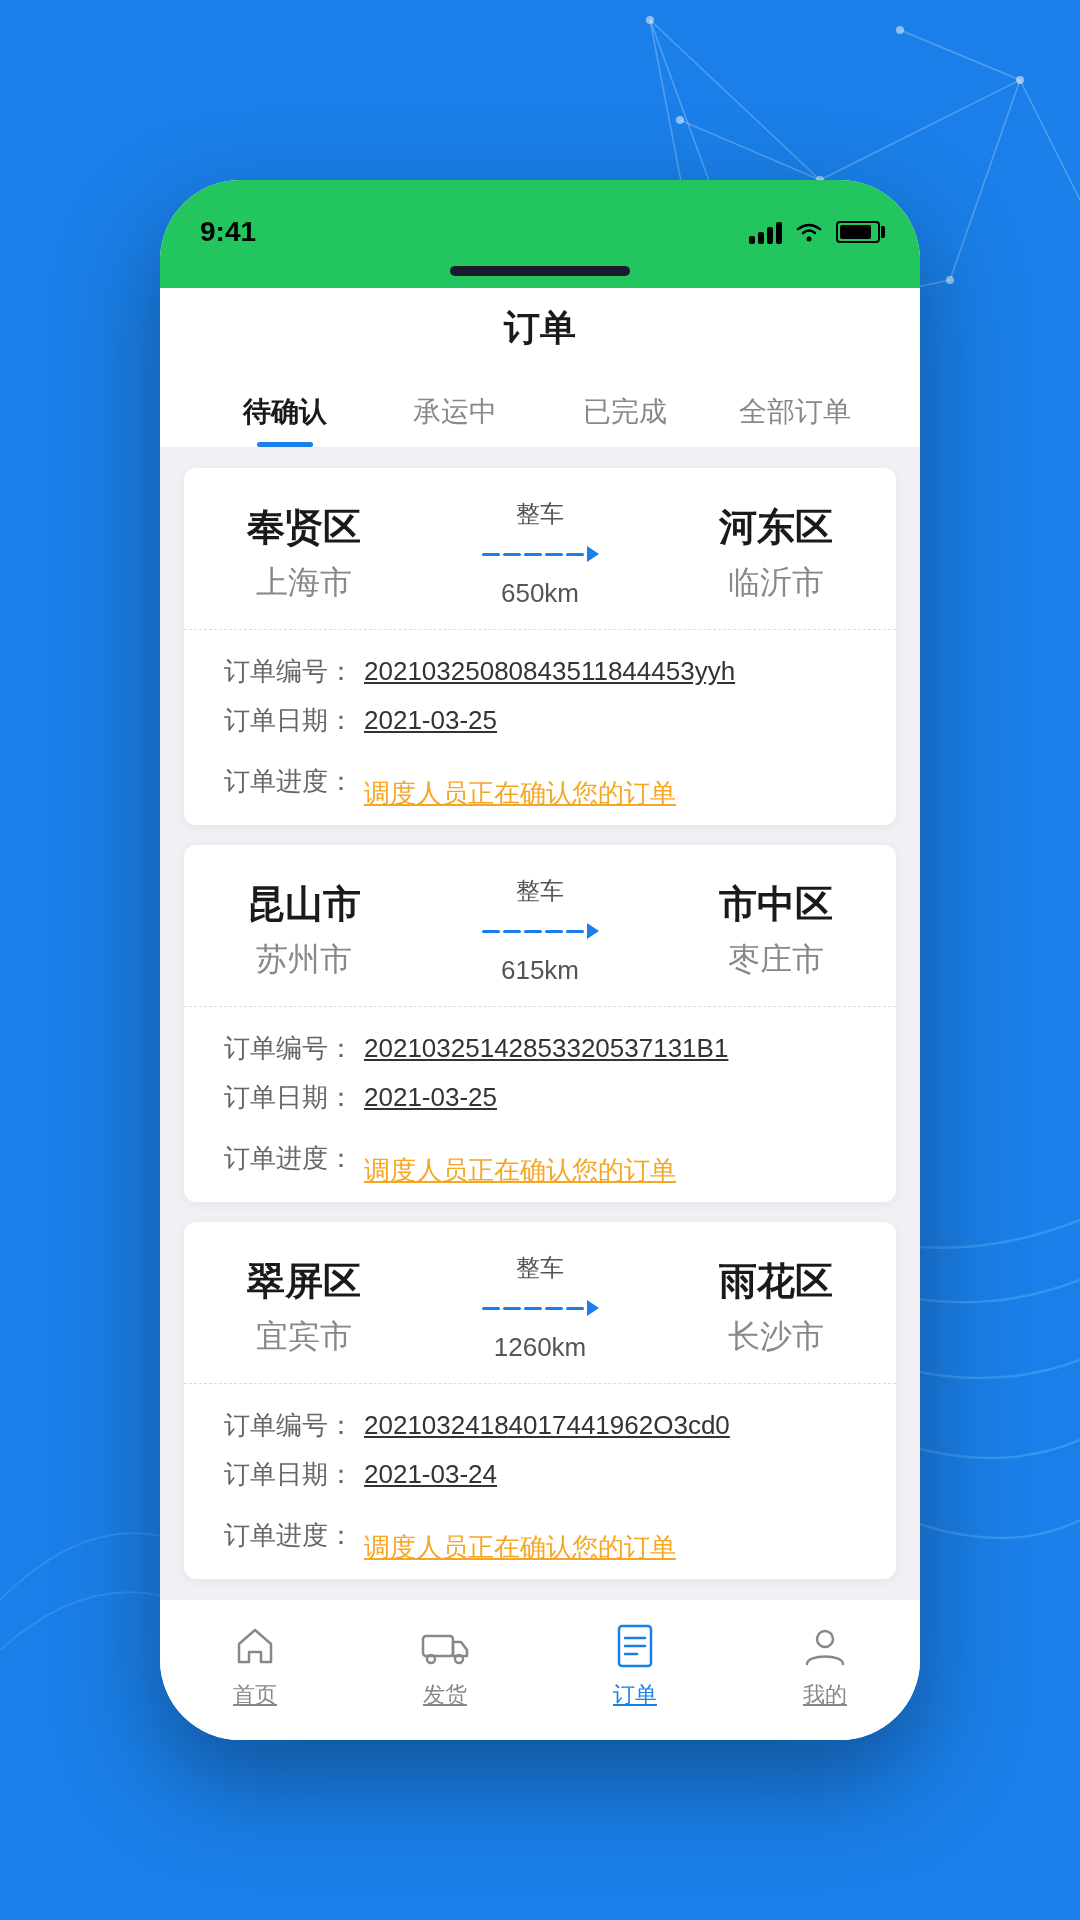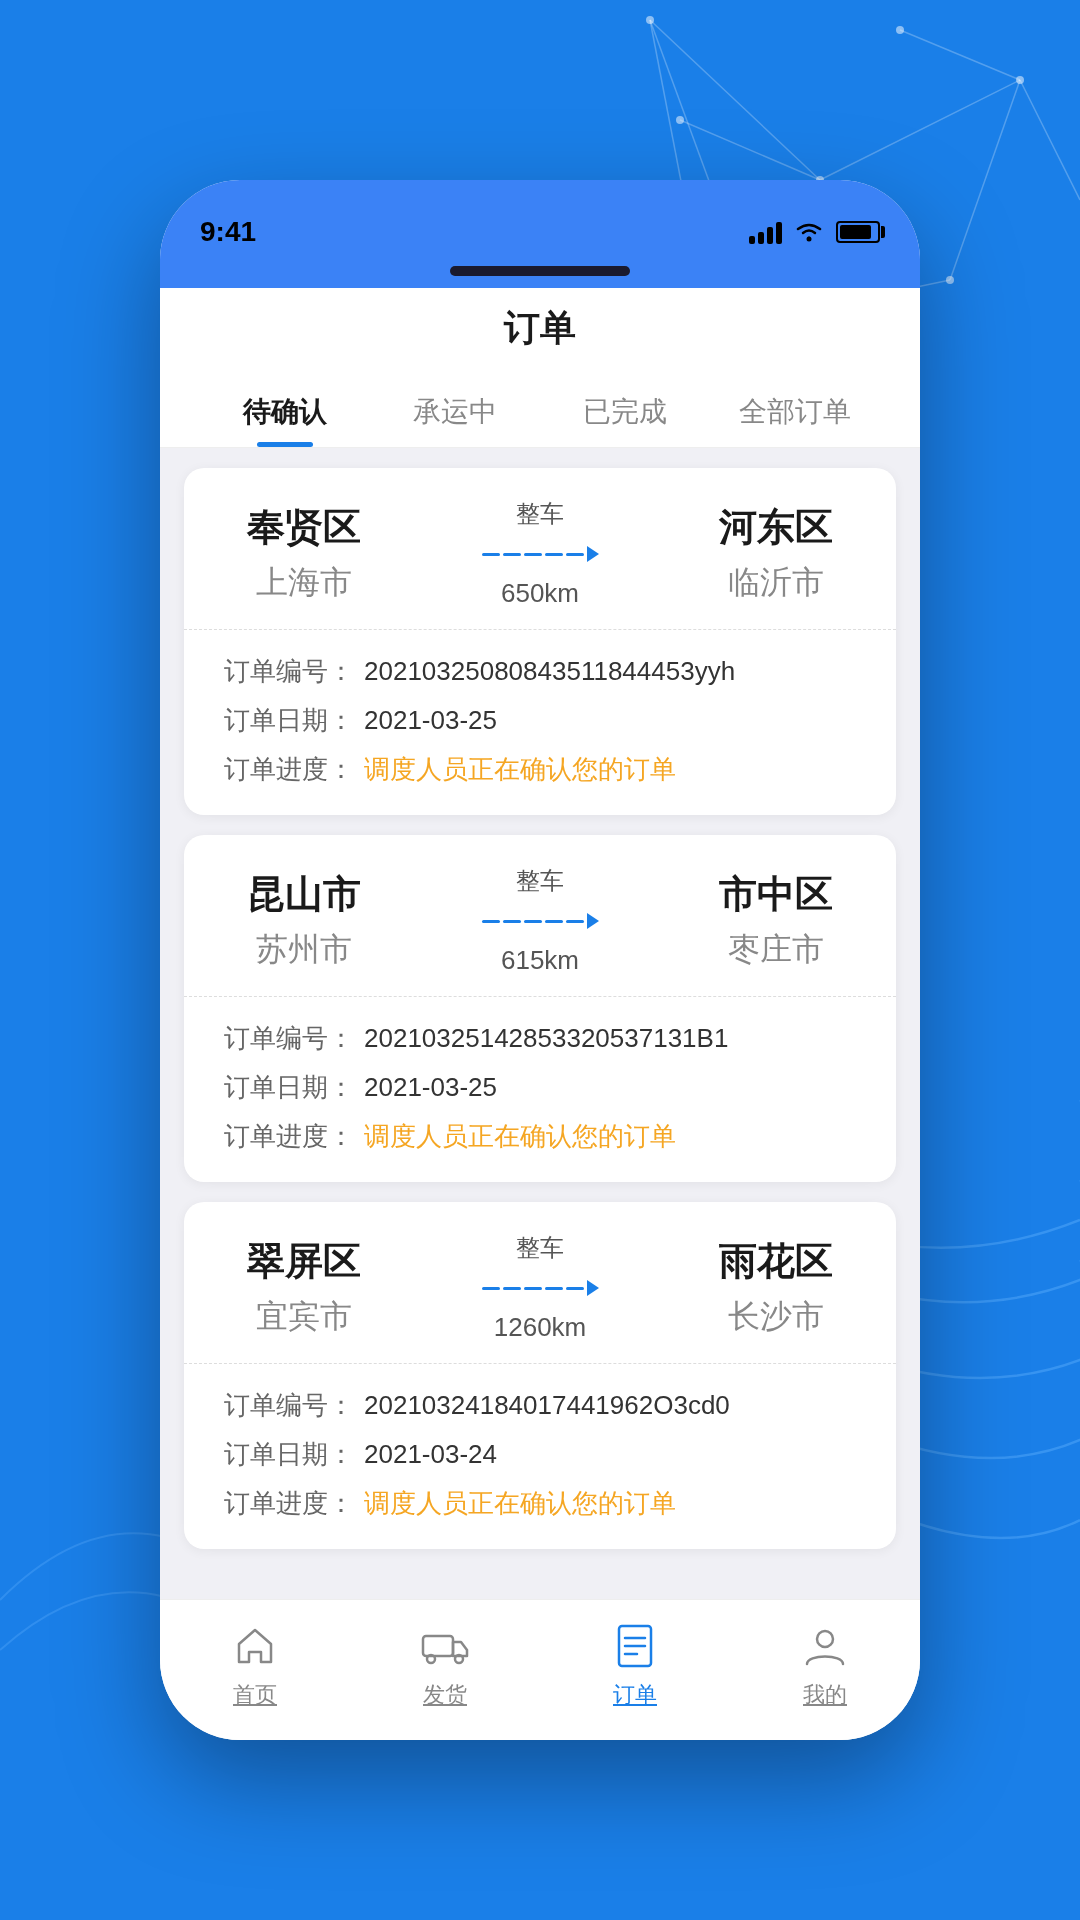--- a/index.html
+++ b/index.html
@@ -33,21 +33,21 @@
       border-radius: 80px;
       box-shadow: 0 40px 100px rgba(0,0,0,0.35);
       position: relative;
       overflow: hidden;
       display: flex;
       flex-direction: column;
     }
 
     
     .phone-top-bar {
-      background: #3b82f6;
+      background: #22c55e;
       padding: 24px 40px 0 40px;
       flex-shrink: 0;
     }
 
     .status-bar {
       display: flex;
       justify-content: space-between;
       align-items: center;
       height: 56px;
     }
@@ -176,21 +176,21 @@
       overflow-y: auto;
       padding: 20px 24px;
       display: flex;
       flex-direction: column;
       gap: 20px;
     }
 
     
     .order-card {
       background: #fff;
-      border-radius: 20px;
+      border-radius: 12px;
       overflow: hidden;
       box-shadow: 0 2px 12px rgba(0,0,0,0.06);
     }
 
     .card-route {
       display: flex;
       align-items: center;
       justify-content: space-between;
       padding: 30px 40px 20px 40px;
       border-bottom: 1.5px dashed #ddd;
@@ -248,24 +248,26 @@
     }
 
     .detail-label {
       color: #666;
       min-width: 140px;
       flex-shrink: 0;
     }
 
     .detail-value {
       color: #333;
+      text-decoration: underline;
     }
 
     .detail-value.progress {
       color: #f5a623;
+      margin-top: 24px;
     }
 
     
     .bottom-nav {
       background: #fff;
       display: flex;
       padding: 20px 0 30px 0;
       border-top: 1px solid #eee;
       flex-shrink: 0;
     }

